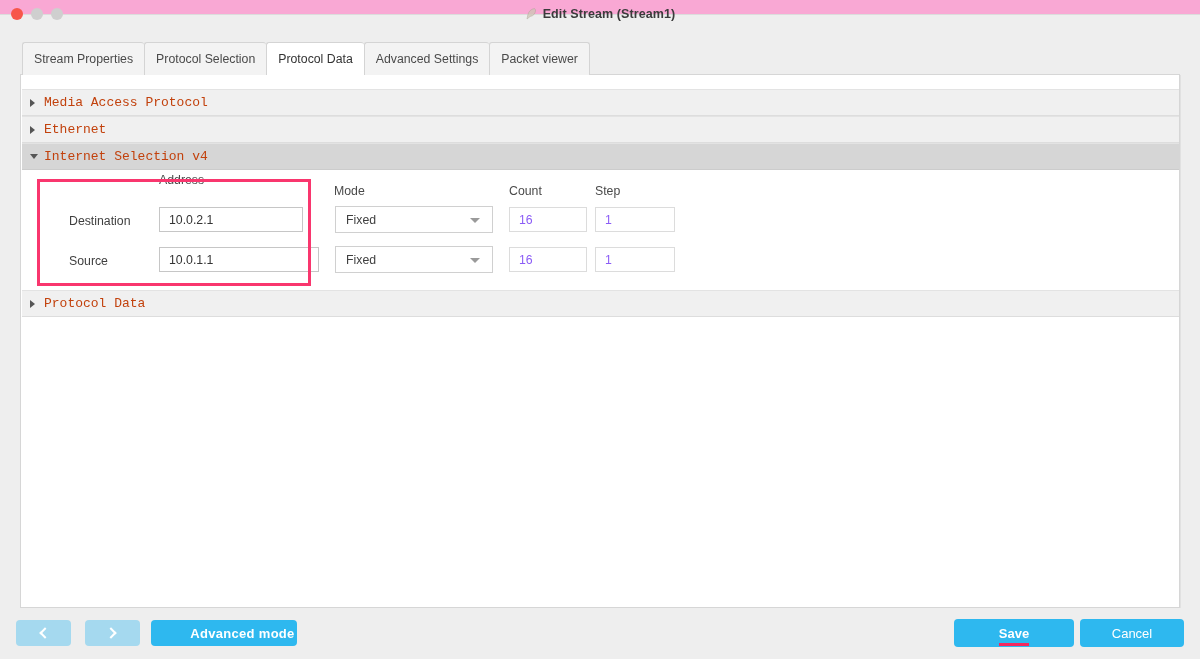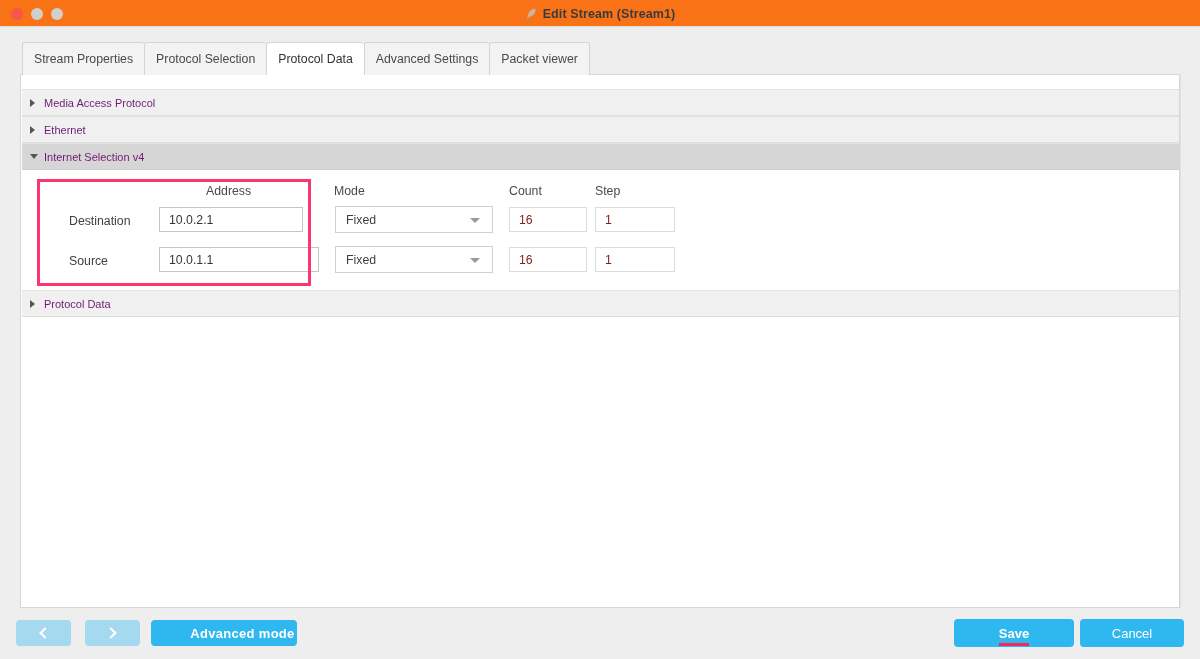--- a/index.html
+++ b/index.html
@@ -16,22 +16,22 @@
     width: 1200px;
     height: 659px;
     background: #eeeeee;
     overflow: hidden;
   }
 
   
   .titlebar {
     position: absolute;
     top: 0; left: 0;
-    width: 1200px; height: 27px;
-    background: #f97316;
+    width: 1200px; height: 15px;
+    background: #f9a8d4;
     border-bottom: 1px solid #dcdcdc;
   }
   .traffic {
     position: absolute;
     top: 8px; left: 11px;
     display: flex;
     gap: 8px;
   }
   .dot {
     width: 12px; height: 12px;
@@ -114,26 +114,27 @@
     position: absolute;
     top: 14px; left: 1px;
     width: 1157px;
   }
   .acc-header {
     position: relative;
     height: 27px;
     display: flex;
     align-items: center;
     padding-left: 20px;
-    font-size: 11px;
-    color: #701a75;
+    font-size: 13px;
+    color: #c2410c;
     background: #f0f0f0;
     border-top: 1px solid #e3e3e3;
     border-bottom: 1px solid #dddddd;
     cursor: default;
+    font-family: Liberation Mono, monospace;
   }
   .acc-header.expanded {
     background: #d6d6d6;
     border-bottom: 1px solid #cccccc;
   }
   .caret {
     position: absolute;
     left: 8px;
     width: 0; height: 0;
   }
@@ -154,21 +155,21 @@
     position: relative;
     height: 120px;
     background: #ffffff;
   }
 
   .col-head {
     position: absolute;
     font-size: 12.3px;
     color: #4a4a4a;
   }
-  .head-address { left: 137px; top: 14px; margin-left: 47px; }
+  .head-address { left: 137px; top: 3px; }
   .head-mode    { left: 312px; top: 14px; }
   .head-count   { left: 487px; top: 14px; }
   .head-step    { left: 573px; top: 14px; }
 
   .row-label {
     position: absolute;
     font-size: 12.3px;
     color: #3f3f3f;
     left: 47px;
   }
@@ -180,21 +181,21 @@
     height: 25px;
     background: #ffffff;
     border: 1px solid #c6c6c6;
     font-size: 12.3px;
     color: #333333;
     display: flex;
     align-items: center;
     padding-left: 9px;
   }
   .field.disabled {
-    color: #7f1d1d;
+    color: #8b5cf6;
     background: #ffffff;
     border-color: #dcdcdc;
   }
   .addr.r1 { left: 137px; top: 37px; width: 144px; }
   .addr.r2 { left: 137px; top: 77px; width: 160px; }
   .count.r1 { left: 487px; top: 37px; width: 78px; }
   .count.r2 { left: 487px; top: 77px; width: 78px; }
   .step.r1  { left: 573px; top: 37px; width: 80px; }
   .step.r2  { left: 573px; top: 77px; width: 80px; }
 

